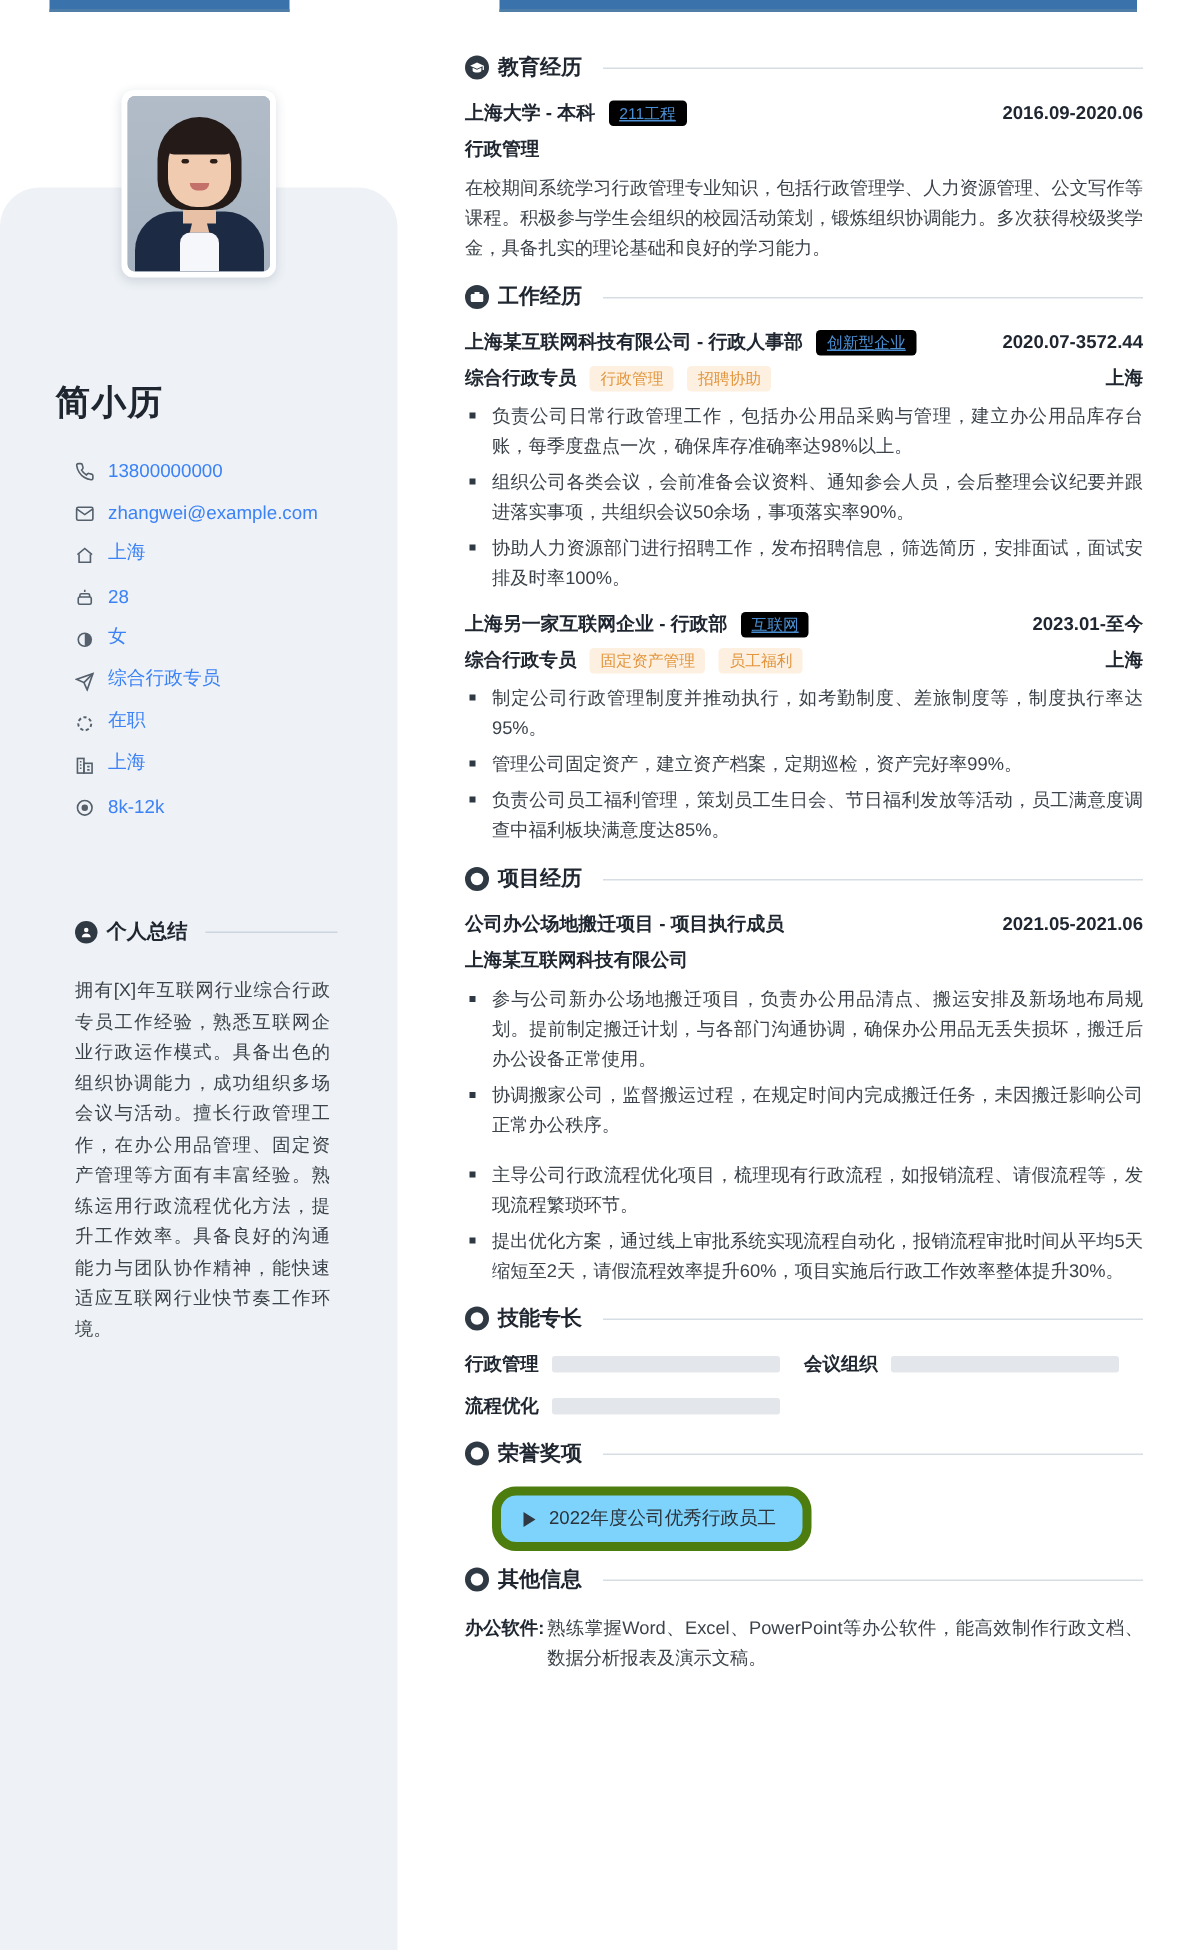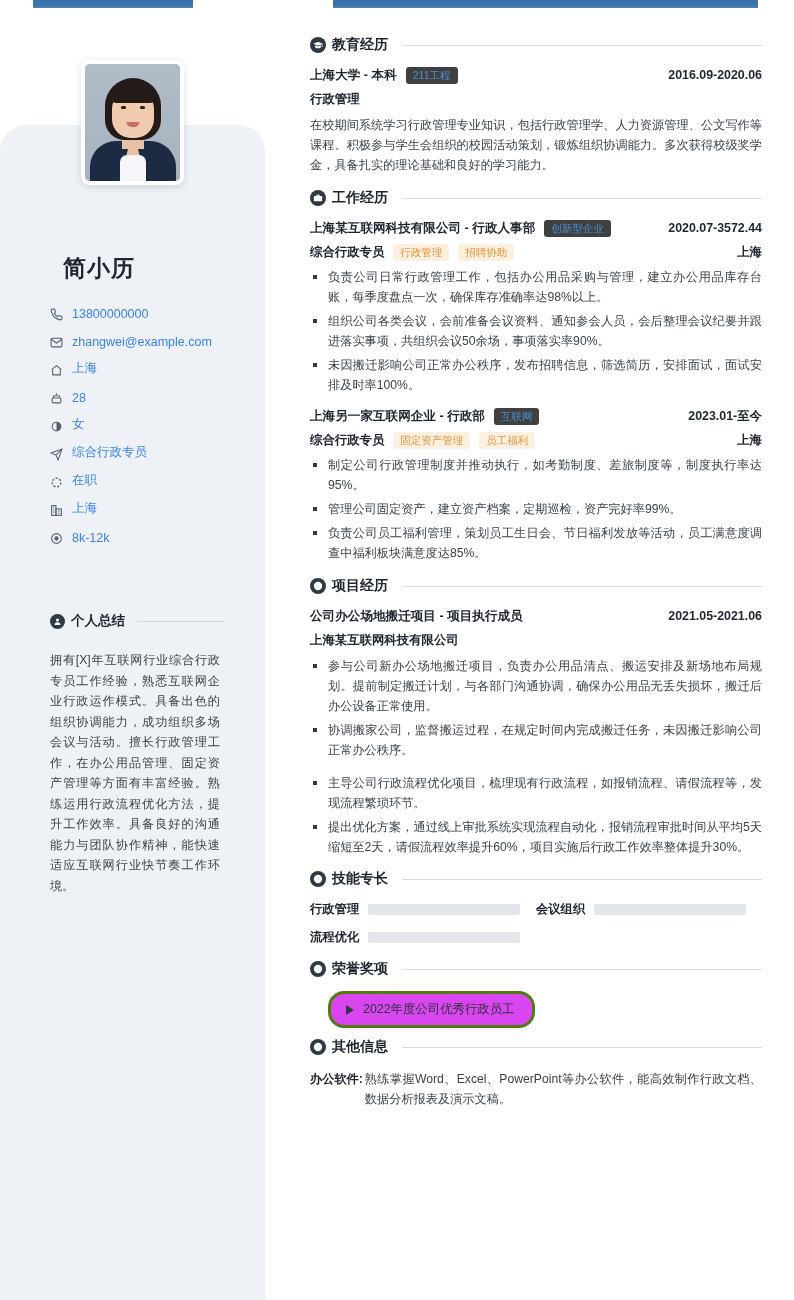--- a/index.html
+++ b/index.html
@@ -58,21 +58,21 @@
     width:56px;height:62px;background:#241a18;border-radius:28px 28px 20px 20px;}
   .ph-face { position:absolute; left:50%; top:24px; transform:translateX(-50%);
     width:42px;height:50px;background:#f0cbb0;border-radius:21px 21px 19px 19px;}
   .ph-fringe{ position:absolute; left:50%; top:21px; transform:translateX(-50%);
     width:46px;height:18px;background:#241a18;border-radius:23px 23px 12px 12px;}
   .ph-eye { position:absolute; top:42px; width:5px;height:3px;background:#2b1d18;border-radius:3px;}
   .ph-eye.l{ left:50%; margin-left:-12px;} .ph-eye.r{ left:50%; margin-left:7px;}
   .ph-mouth{ position:absolute; left:50%; top:58px; transform:translateX(-50%);
     width:13px;height:5px;background:#c4706a;border-radius:0 0 8px 8px;}
   .name {
-    position: absolute; left: 63px; top: 253px;
+    position: absolute; left: 37px; top: 253px;
     font-size: 23px; font-weight: 700; color: #1f2630; letter-spacing: 1px;
   }
   .contact { position: absolute; left: 50px; top: 293px; width: 200px; }
   .c-row { display: flex; align-items: flex-end; height: 28px; font-size: 12.5px; color: #3b82f6; }
   .c-ico { width: 22px; flex: none; display: flex; align-items: center; color: #55606c; }
   .c-ico svg { width: 13px; height: 13px; display: block; }
 
   .sb-sec-title {
     position: absolute; left: 50px; top: 612px;
     display: flex; align-items: center; gap: 6px;
@@ -111,21 +111,21 @@
   .e-date { font-size: 12.4px; font-weight: 700; color: #1f2630; white-space: nowrap; flex: none; }
   .e-row2 {
     display: flex; align-items: center; justify-content: space-between;
     font-size: 12.4px; font-weight: 700; color: #1f2630; margin-bottom: 6px;
   }
   .e-sub { font-size: 12.4px; font-weight: 700; color: #1f2630; margin-bottom: 7px; }
   .tag {
     display: inline-block; font-size: 10.5px; font-weight: 400;
     padding: 1.5px 7px; border-radius: 3px; white-space: nowrap;
   }
-  .tag.blue   { background: #404040; color: #4a8fd4; }
+  .tag.blue   { background: #000000; color: #4a8fd4; text-decoration: underline; }
   .tag.orange { background: #fdf0e0; color: #e2953c; }
   .e-desc { font-size: 12.2px; line-height: 20px; color: #3b424a; text-align: justify; }
   .bullets { list-style: none; }
   .bullets li {
     position: relative; padding-left: 18px; margin-bottom: 4px;
     font-size: 12.2px; line-height: 20px; color: #3b424a; text-align: justify;
   }
   .bullets li::before {
     content: ""; position: absolute; left: 3px; top: 8px;
     width: 4px; height: 4px; background: #2f3943;
@@ -134,22 +134,22 @@
   
   .skills { display: flex; flex-wrap: wrap; column-gap: 16px; row-gap: 11px; margin-bottom: 6px; }
   .skill { display: flex; align-items: center; gap: 9px; width: 210px; }
   .sk-name { font-size: 12.3px; font-weight: 700; color: #1f2630; white-space: nowrap; }
   .sk-track { flex: 1; height: 11px; background: #e3e7ec; border-radius: 2px; overflow: hidden; }
   .sk-fill { height: 100%; background: #3a72ab; }
 
   
   .award {
     display: inline-flex; align-items: center; gap: 9px;
-    border: 3px solid #4d7c0f; border-radius: 16px;
-    padding: 7px 18px 7px 15px; background: #d946ef;
+    border: 6px solid #4d7c0f; border-radius: 16px;
+    padding: 7px 18px 7px 15px; background: #7dd3fc;
     font-size: 12.4px; color: #2b323a; margin-bottom: 6px;
   }
   .award .tri {
     width: 0; height: 0; border-left: 8px solid #2f3943;
     border-top: 5px solid transparent; border-bottom: 5px solid transparent; flex: none;
   }
 
   
   .other-row { display: flex; font-size: 12.2px; line-height: 20px; }
   .other-label { font-weight: 700; color: #1f2630; white-space: nowrap; flex: none; }
@@ -330,21 +330,21 @@
           <span class="e-left">
             <span>综合行政专员</span>
             <span class="tag orange">行政管理</span>
             <span class="tag orange">招聘协助</span>
           </span>
           <span>上海</span>
         </div>
         <ul class="bullets">
           <li>负责公司日常行政管理工作，包括办公用品采购与管理，建立办公用品库存台账，每季度盘点一次，确保库存准确率达98%以上。</li>
           <li>组织公司各类会议，会前准备会议资料、通知参会人员，会后整理会议纪要并跟进落实事项，共组织会议50余场，事项落实率90%。</li>
-          <li>未因搬迁影响公司正常办公秩序，发布招聘信息，筛选简历，安排面试，面试安排及时率100%。</li>
+          <li>协助人力资源部门进行招聘工作，发布招聘信息，筛选简历，安排面试，面试安排及时率100%。</li>
         </ul>
       </div>
 
       <div class="entry">
         <div class="e-row1">
           <span class="e-left">
             <span>上海另一家互联网企业 - 行政部</span>
             <span class="tag blue">互联网</span>
           </span>
           <span class="e-date">2023.01-至今</span>

